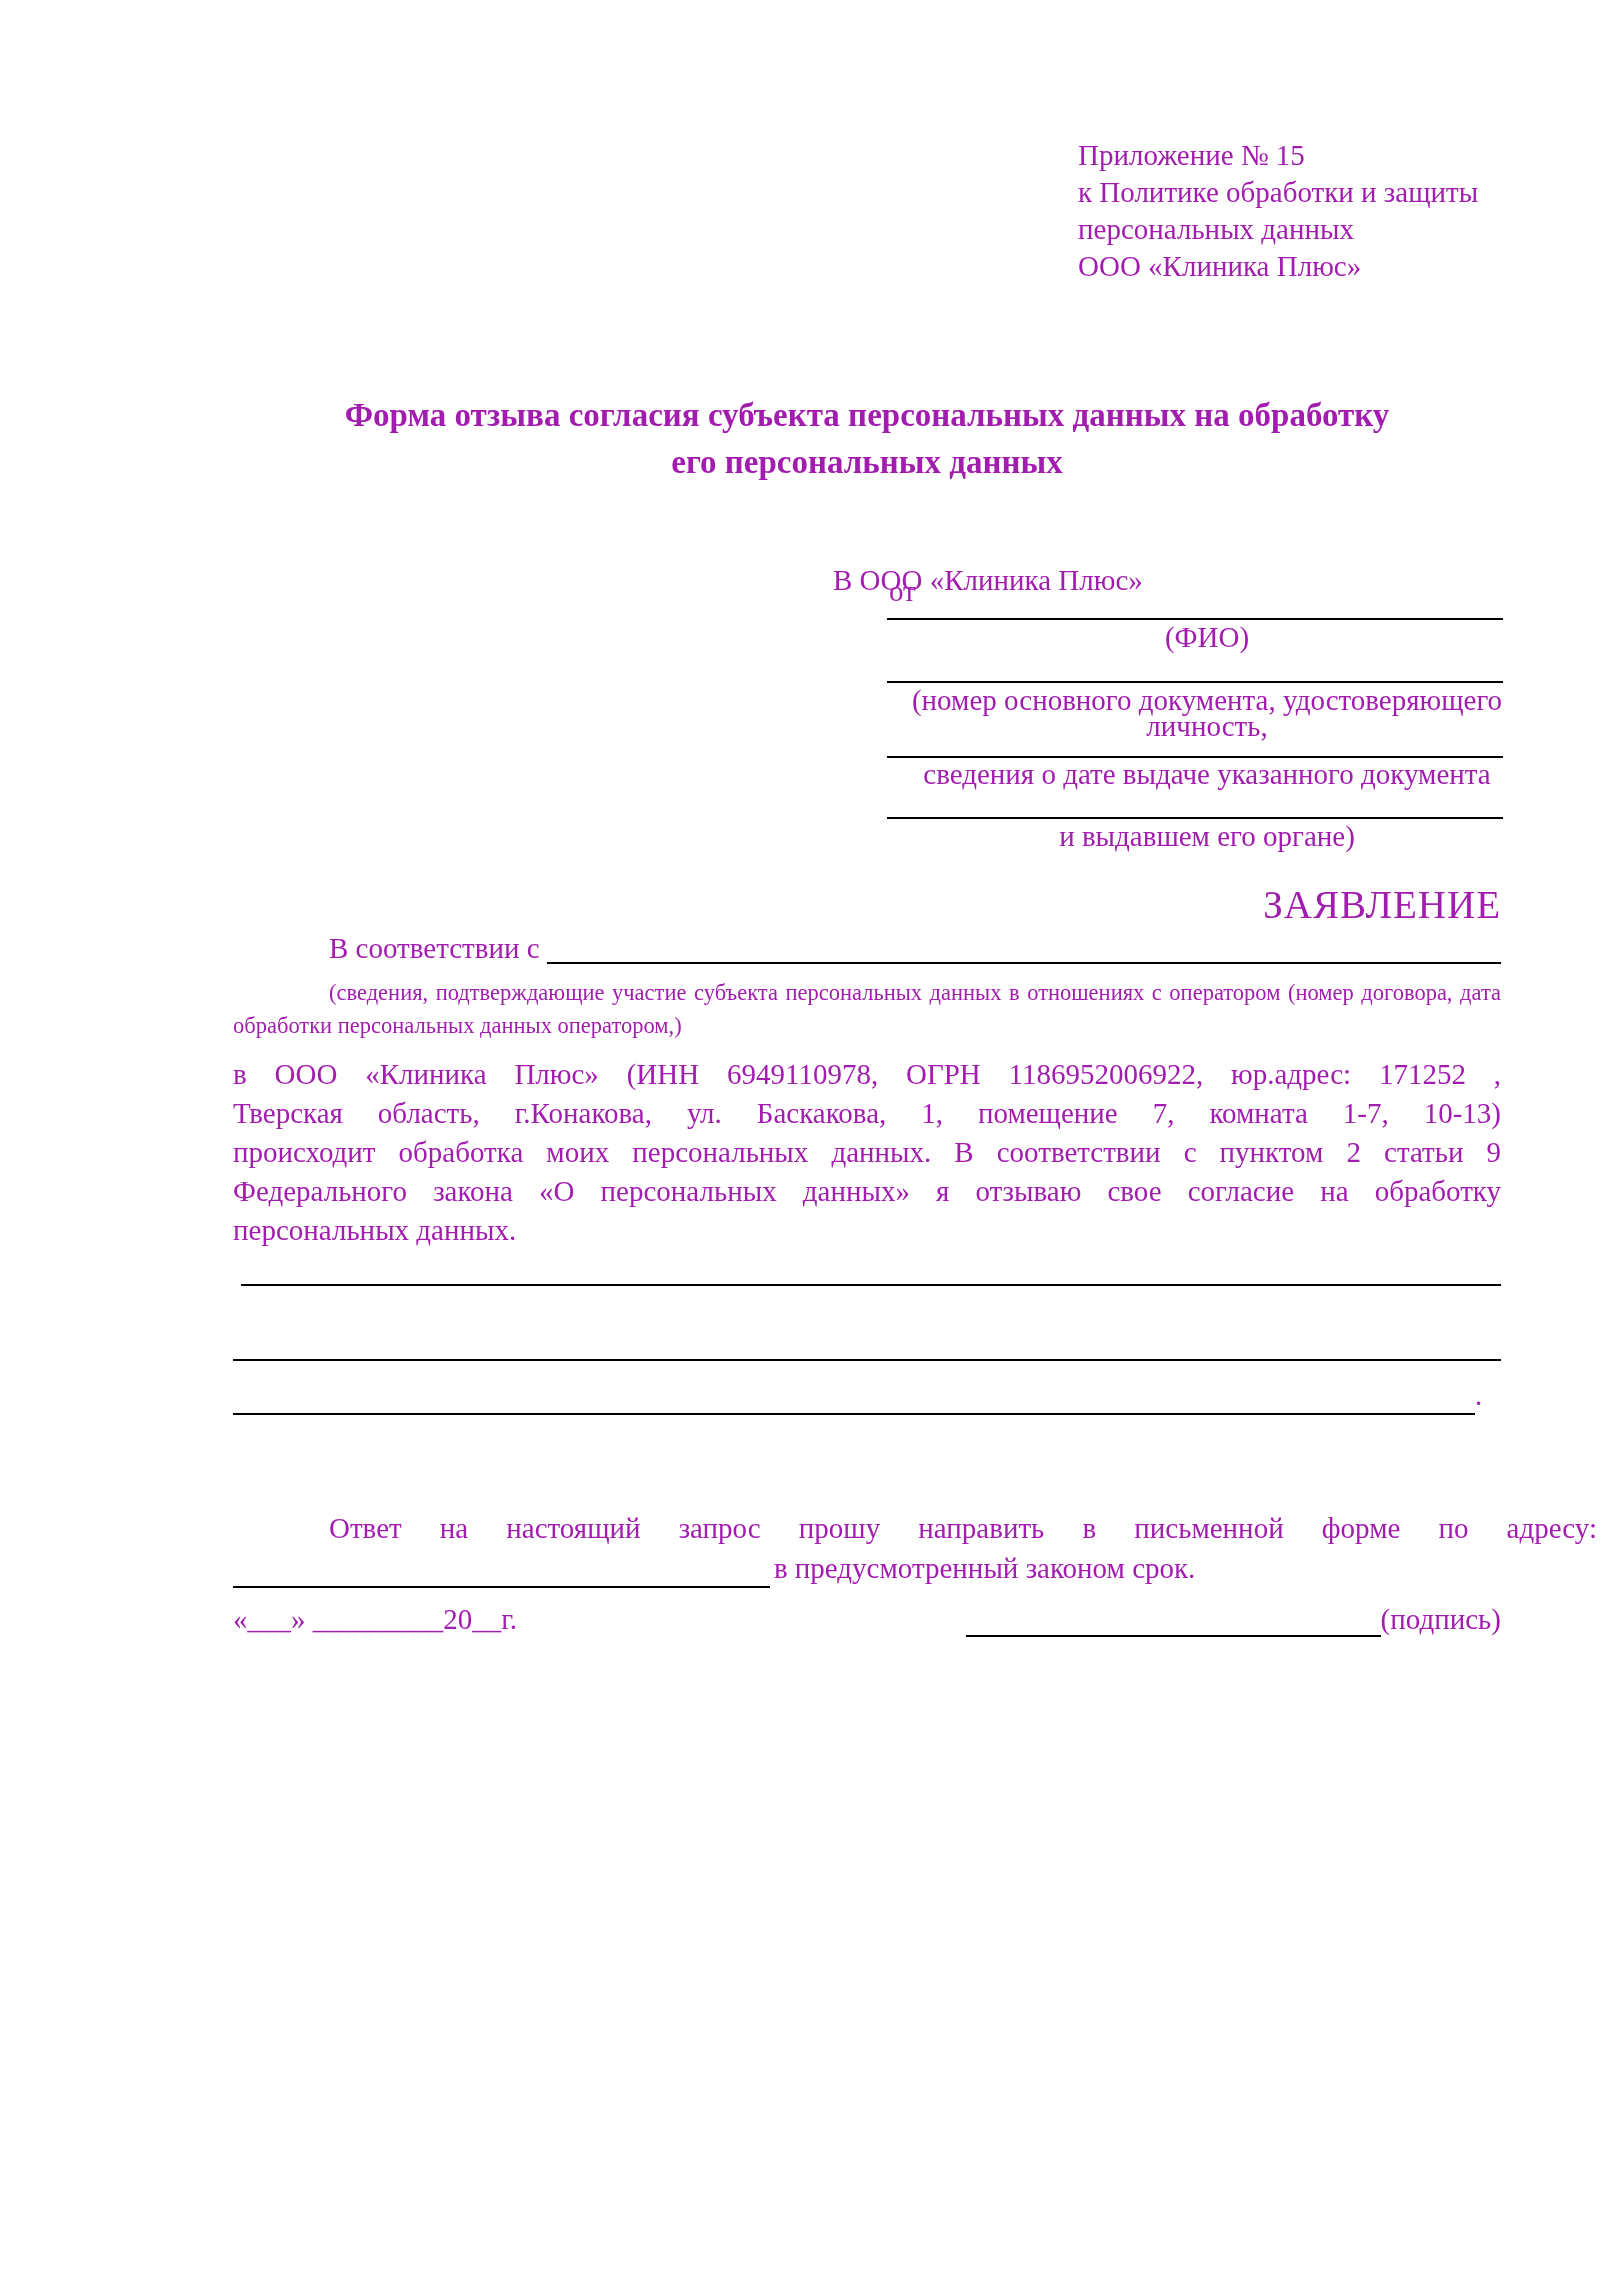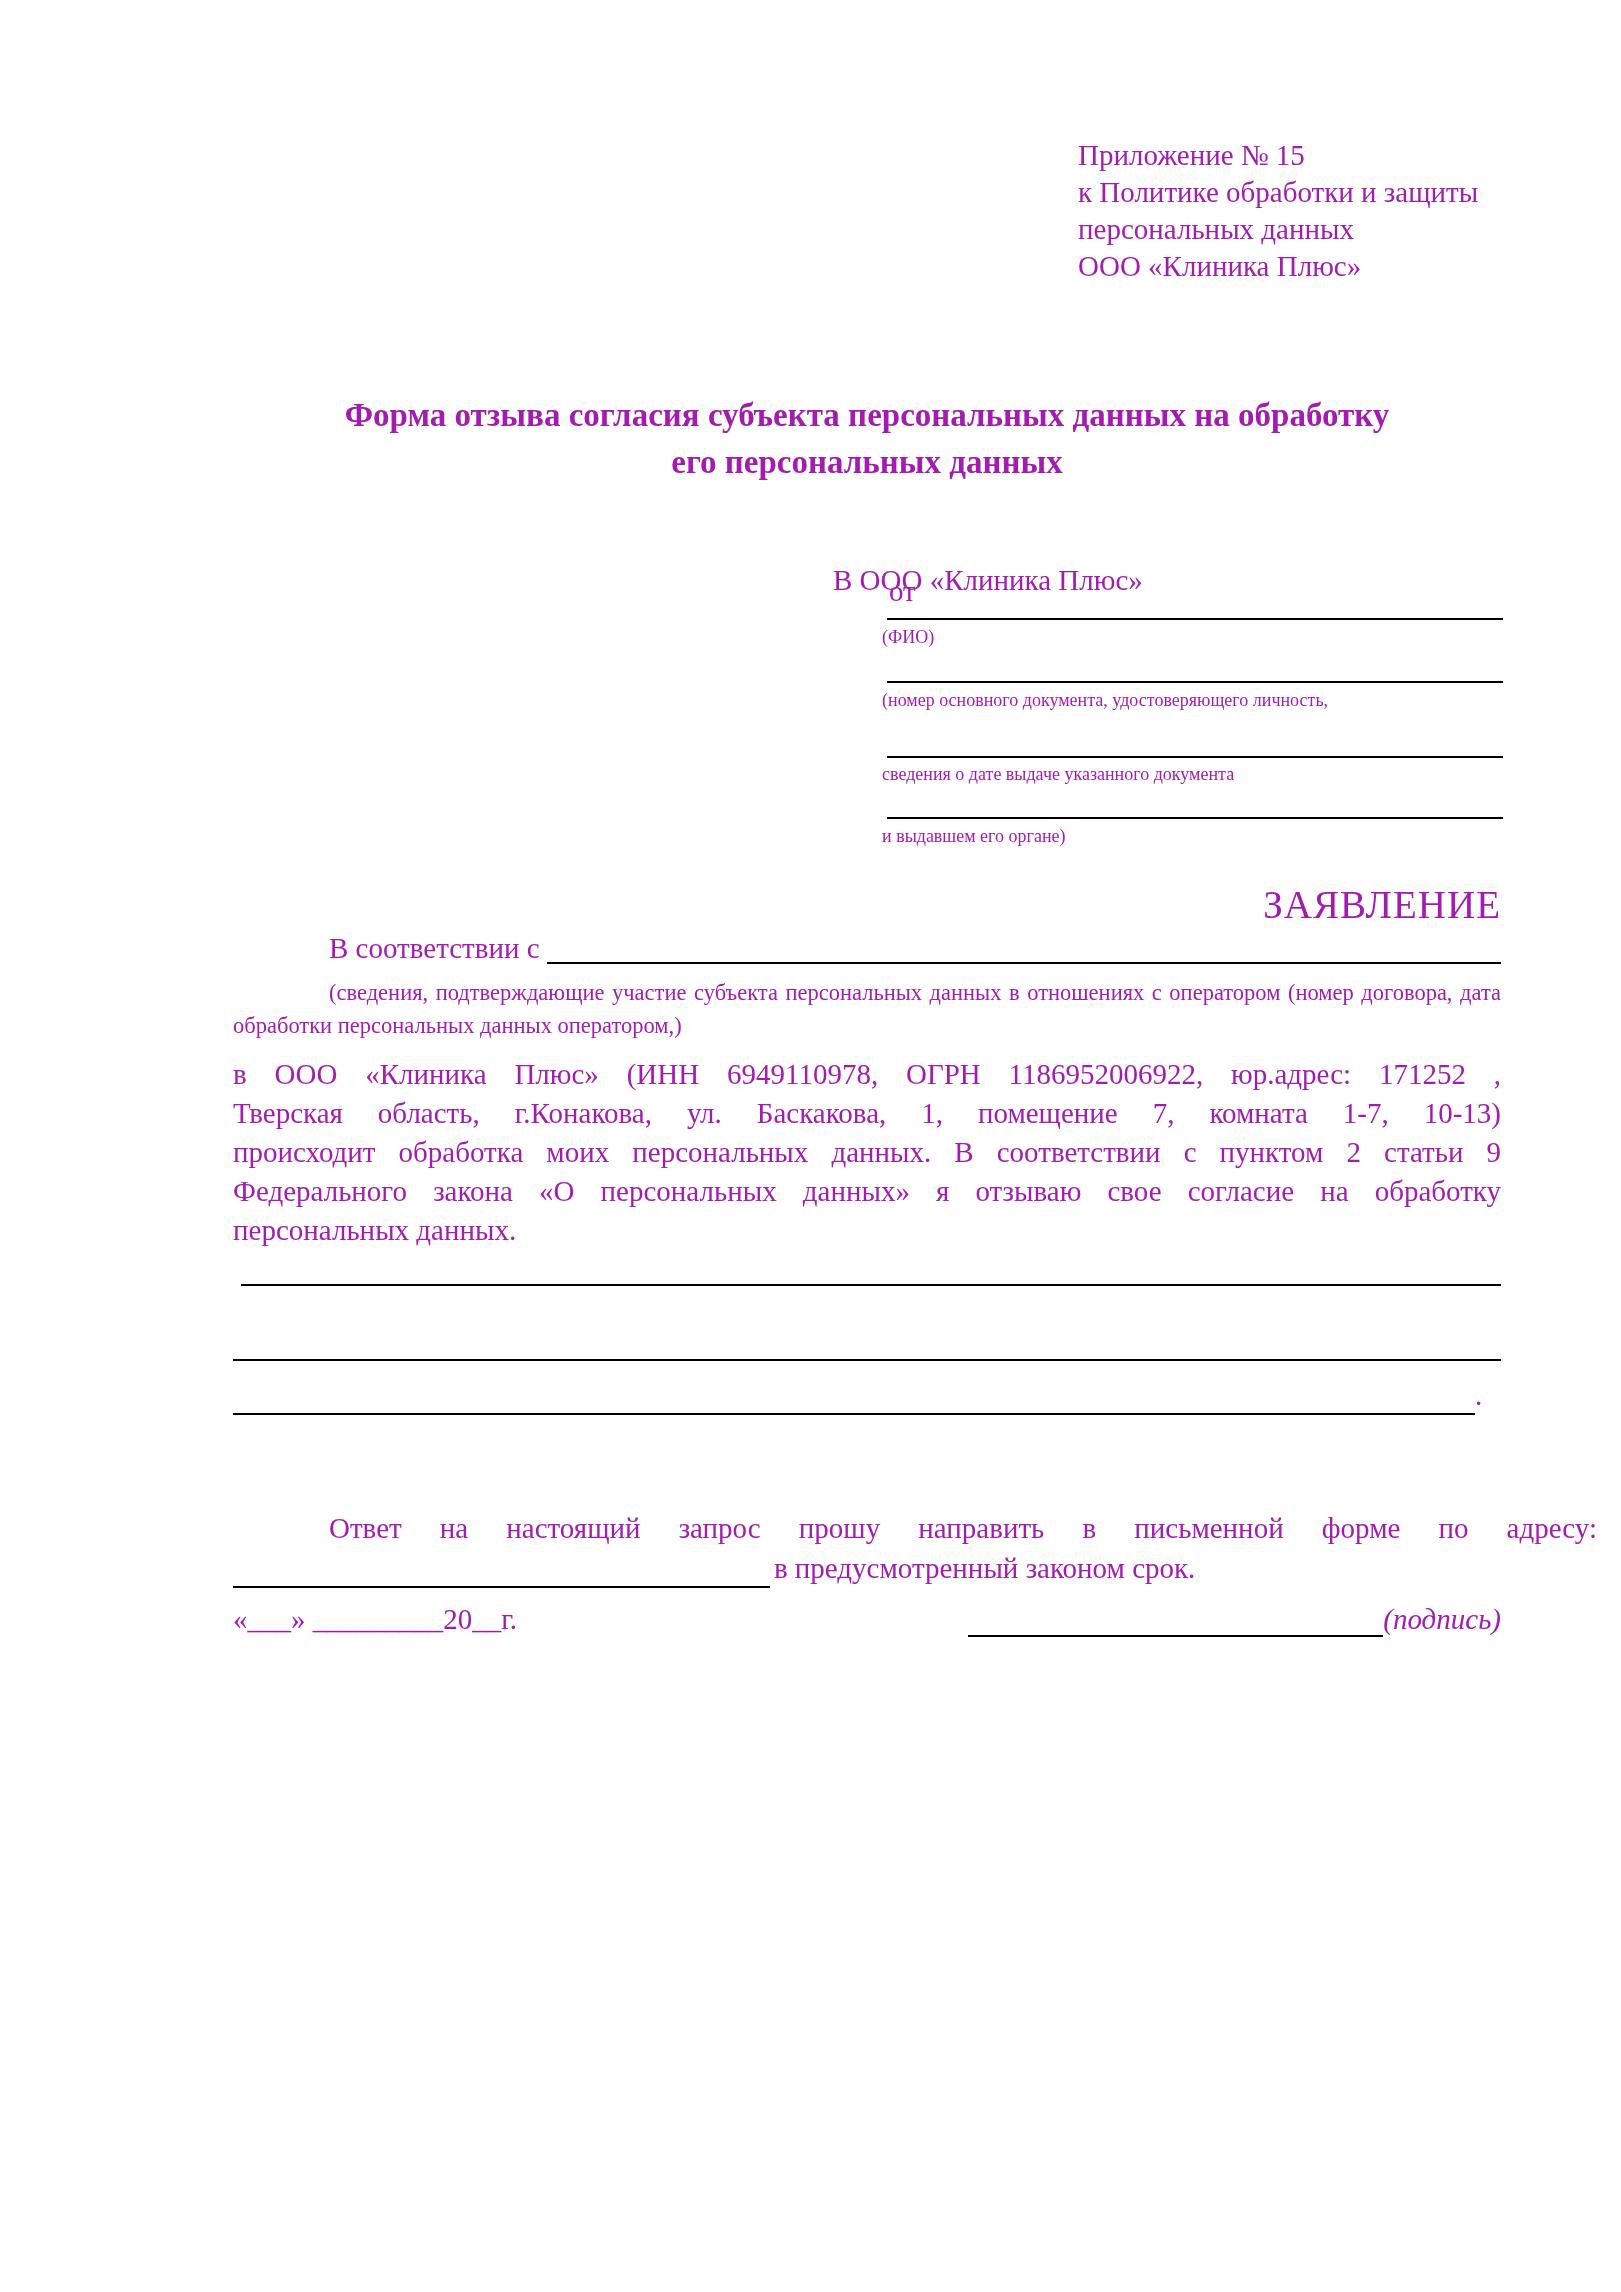--- a/index.html
+++ b/index.html
@@ -20,21 +20,21 @@
   
   .doc-title{
     position:absolute;left:233px;top:392px;width:1268px;
     font-size:33px;line-height:47px;font-weight:bold;text-align:center;
   }
   
   .addressee{position:absolute;left:233px;top:534px;width:1268px;height:353px;}
   .addr-org{position:absolute;left:600px;top:0;font-size:29px;line-height:37px;white-space:nowrap;margin-top:28px;}
   .addr-from{position:absolute;left:656px;top:39px;font-size:29px;line-height:37px;}
   .addr-field-line{position:absolute;left:654px;width:616px;height:0;border-top:2.9px solid #000;}
-  .addr-field-caption{position:absolute;left:649px;width:616px;text-align:left;font-size:18px;line-height:25.5px;}
+  .addr-field-caption{position:absolute;left:666px;width:616px;text-align:center;font-size:29px;line-height:25.5px;}
   
   .stmt-heading{
     position:absolute;left:233px;top:885px;width:1268px;
     font-size:39px;line-height:39px;text-align:right;letter-spacing:1px;
   }
   .intro-row{
     position:absolute;left:233px;top:929px;width:1268px;height:39px;
     display:flex;font-size:29px;line-height:39px;
   }
   .intro-label{padding-left:96px;white-space:nowrap;}
@@ -63,21 +63,21 @@
   .reply-blank{width:537px;height:35px;border-bottom:2.9px solid #000;}
   .reply-tail{white-space:nowrap;margin-left:3.9px;margin-top:9px;}
   
   .sig-row{
     position:absolute;left:233px;top:1600px;width:1268px;height:43px;
     display:flex;font-size:29px;line-height:39px;
   }
   .sig-date{white-space:nowrap;}
   .sig-right{margin-left:auto;display:flex;}
   .sig-line{width:415px;height:35px;border-bottom:2.9px solid #000;}
-  .sig-caption{white-space:nowrap;font-style:italic;}
+  .sig-caption{white-space:nowrap;}
 </style>
 </head>
 <body>
 
 <div class="page">
 
   <div class="appendix">
     <div>Приложение № 15</div>
     <div>к Политике обработки и защиты</div>
     <div>персональных данных</div>

